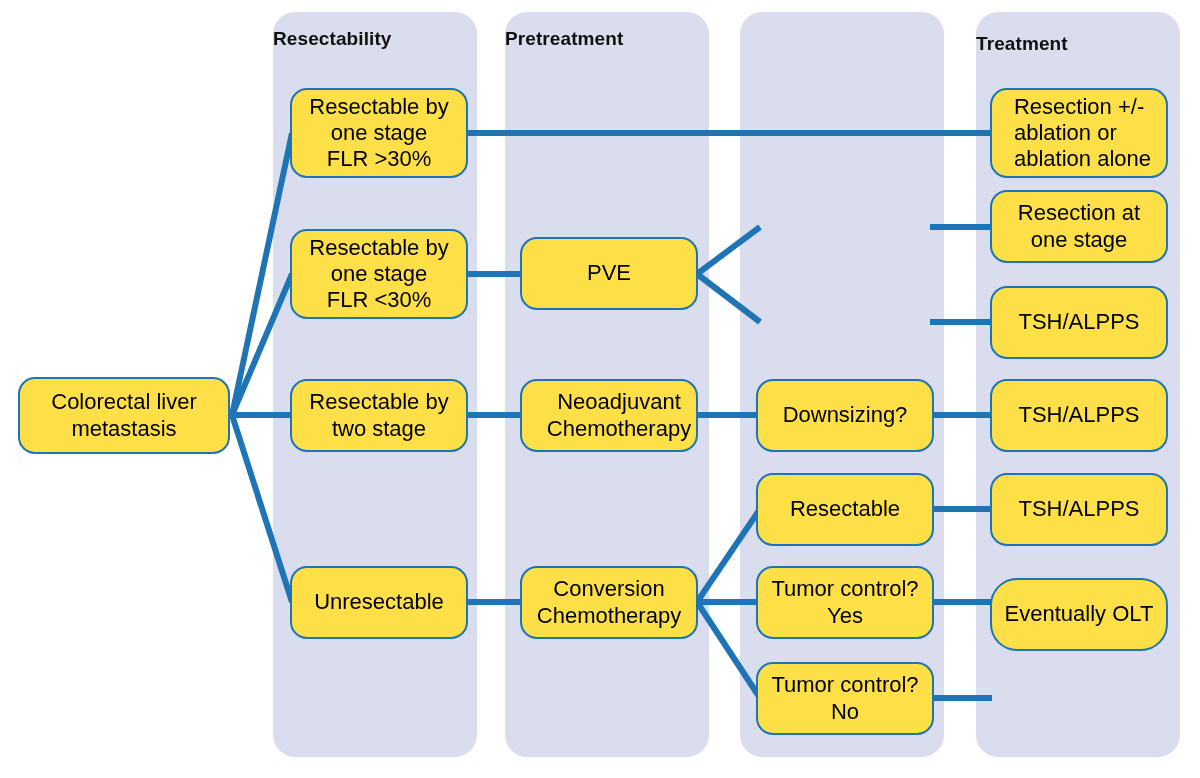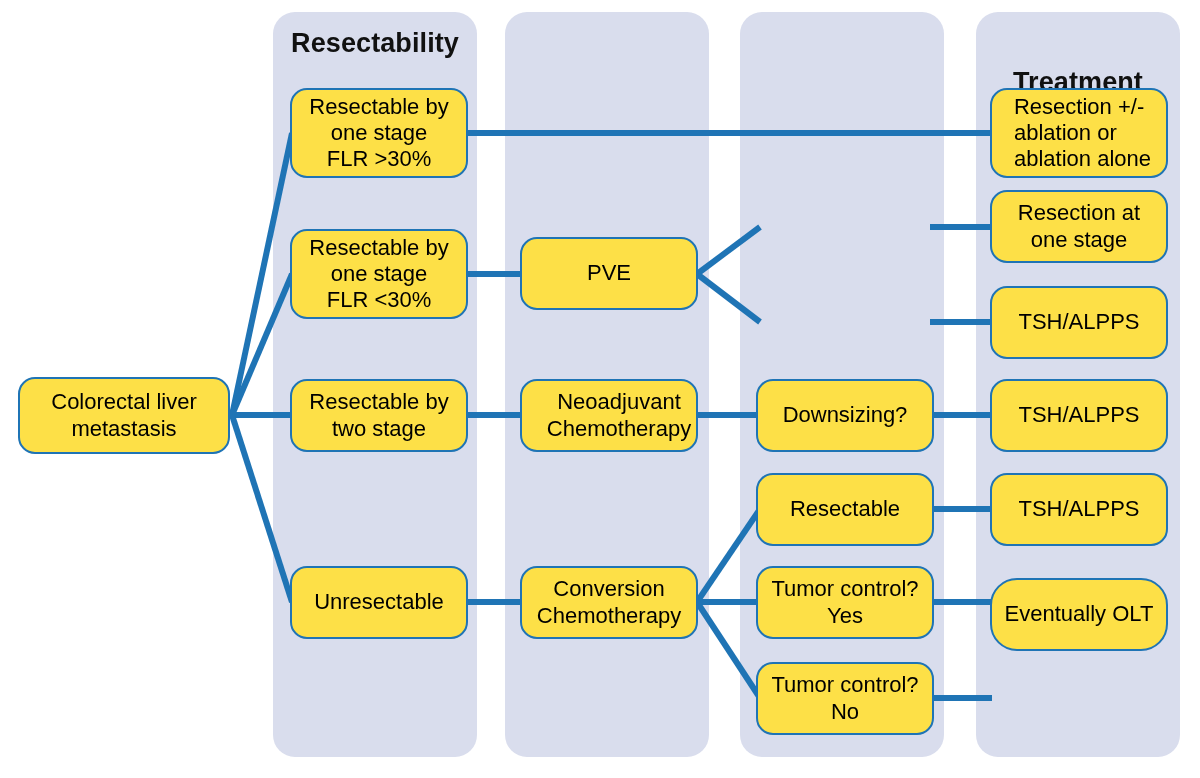--- a/index.html
+++ b/index.html
@@ -22,23 +22,23 @@
     height: 778px;
     pointer-events: none;
   }
   .band {
     position: absolute;
     background: #d9dded;
     border-radius: 22px;
   }
   .band-title {
     position: absolute;
-    text-align: center;
+    text-align: left;
     font-weight: bold;
-    font-size: 27px;
+    font-size: 19px;
     color: #111111;
     letter-spacing: 0.1px;
   }
   .node {
     position: absolute;
     background: #fde047;
     border: 2.6px solid #1f74b5;
     border-radius: 17px;
     box-sizing: border-box;
     display: flex;
@@ -62,21 +62,22 @@
 <body>
 
 <div id="canvas">
 
   <div class="band" style="left:273px; top:12px; width:204px; height:745px;"></div>
   <div class="band" style="left:505px; top:12px; width:204px; height:745px;"></div>
   <div class="band" style="left:740px; top:12px; width:204px; height:745px;"></div>
   <div class="band" style="left:976px; top:12px; width:204px; height:745px;"></div>
 
   <div class="band-title" style="left:273px; top:28px; width:204px;">Resectability</div>
-  <div class="band-title" style="left:976px; top:33px; width:204px;margin-top:34px;">Treatment</div>
+  <div class="band-title" style="left:505px; top:28px; width:204px;">Pretreatment</div>
+  <div class="band-title" style="left:976px; top:33px; width:204px;">Treatment</div>
 
   <svg id="edges" viewBox="0 0 1200 778" xmlns="http://www.w3.org/2000/svg">
     <g stroke="#1f74b5" stroke-width="6" fill="none" stroke-linecap="butt">
 
       <line x1="232" y1="415" x2="292" y2="133"></line>
       <line x1="232" y1="415" x2="292" y2="274"></line>
       <line x1="228" y1="415" x2="292" y2="415"></line>
       <line x1="232" y1="415" x2="292" y2="602"></line>
 
       <line x1="466" y1="133" x2="992" y2="133"></line>

